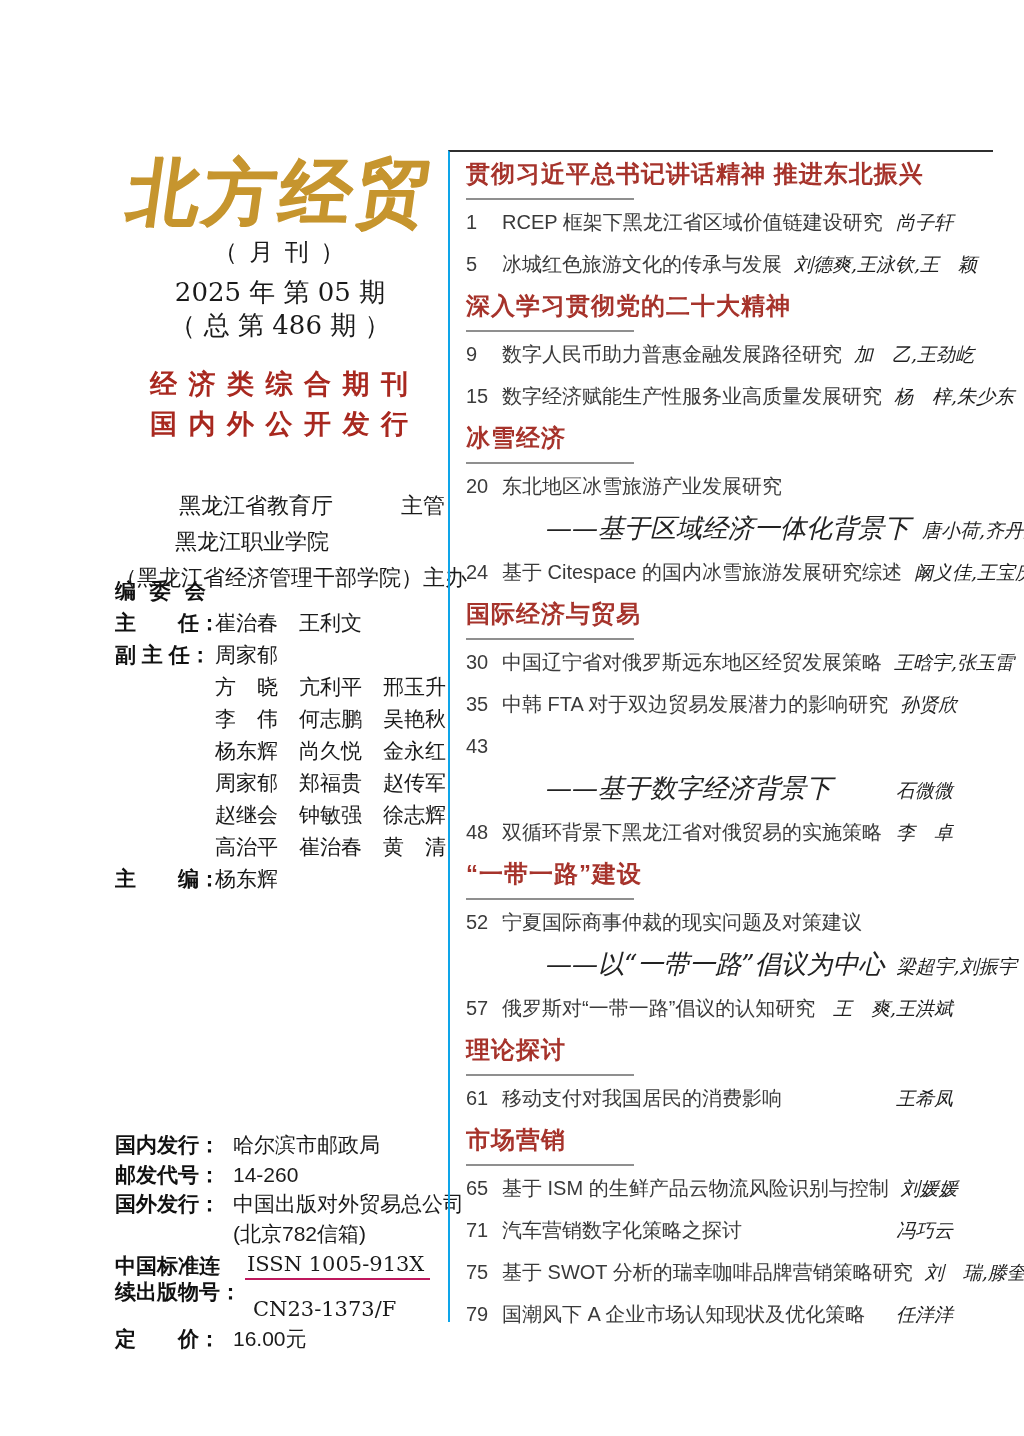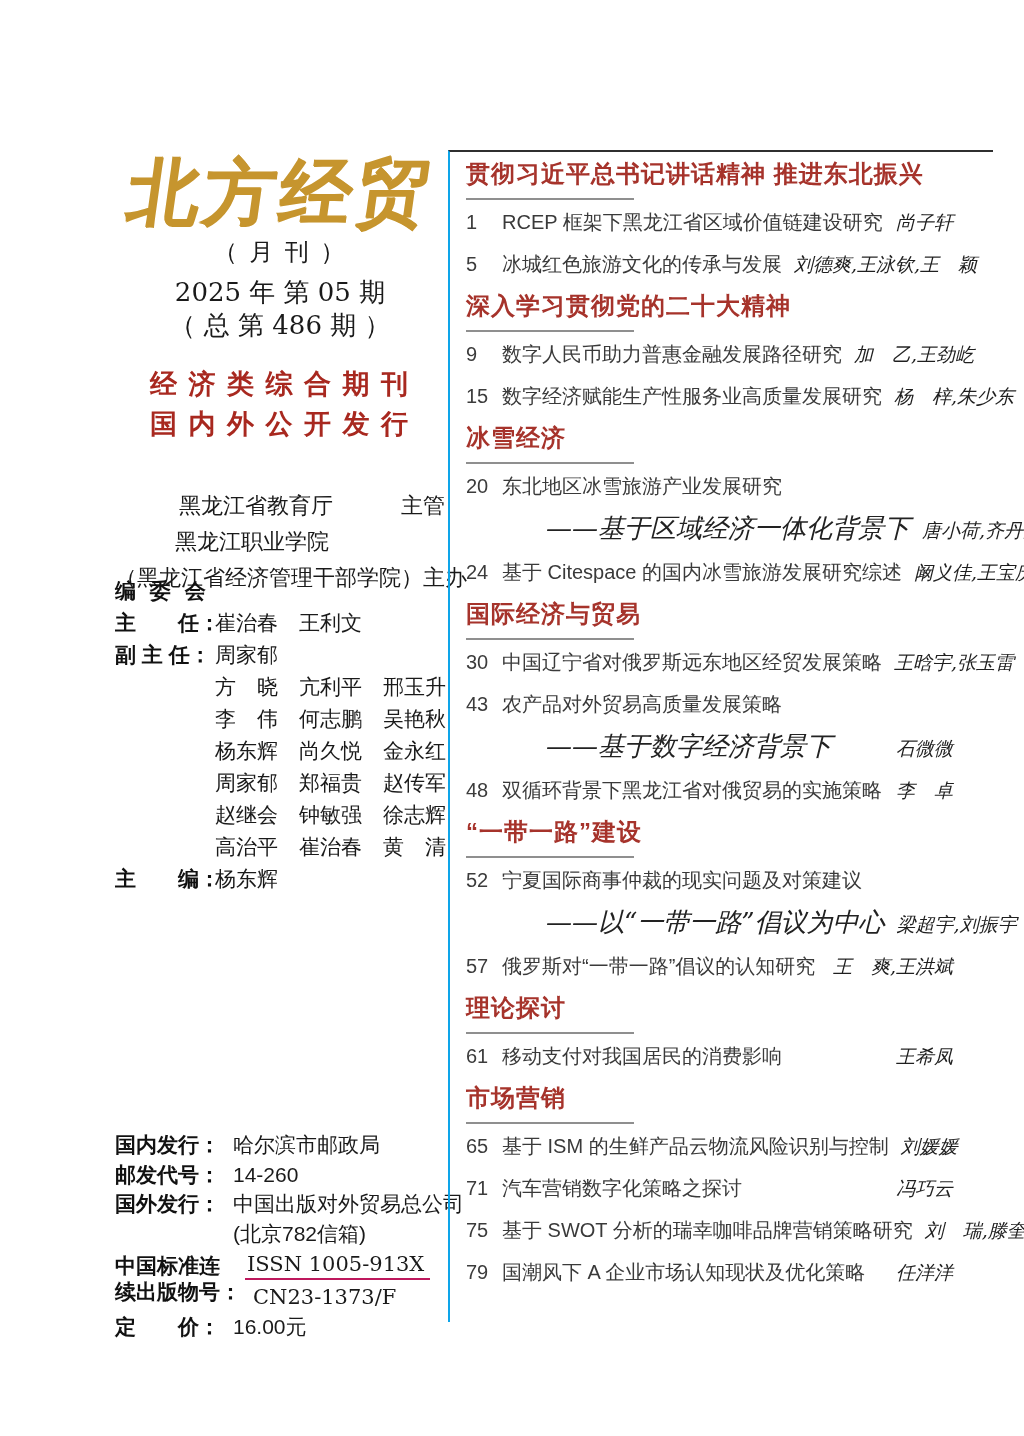--- a/index.html
+++ b/index.html
@@ -29,21 +29,21 @@
   .board-row.indent{padding-left:100px;}
 
   .pub-info{position:absolute;left:115px;top:1130px;width:345px;font-size:21px;line-height:29.5px;}
   .pub-row{display:flex;}
   .p-label{width:118px;flex:none;font-weight:bold;color:#111;white-space:nowrap;}
   .p-value{font-family:Liberation Sans, sans-serif;color:#1a1a1a;white-space:nowrap;}
   .serial-block{display:flex;margin-top:3px;}
   .serial-labels{width:130px;flex:none;font-weight:bold;color:#111;line-height:26px;padding-top:2px;}
   .serial-values{font-family:"DejaVu Serif",serif;color:#1a1a1a;line-height:26px;}
   .issn{border-bottom:2px solid #be185d;padding:0 6px 1px 2px;}
-  .cn{padding:4px 0 0 8px;}
+  .cn{padding:16px 0 0 8px;}
   .price-row{margin-top:2px;}
 
   
   .toc{position:absolute;left:448px;top:150px;width:545px;height:1172px;box-sizing:border-box;
        border-top:2px solid #2f2f2f;border-left:2px solid #0ea5e9;padding:8px 40px 0 16px;}
   .toc-section{margin-top:15px;}
   .toc-section:first-child{margin-top:0;}
   .sec-title{margin:0;color:#a6332b;font-size:24px;line-height:28px;font-weight:bold;letter-spacing:1px;white-space:nowrap;}
   .sec-underline{width:168px;height:2px;background:#8f8f8f;margin-top:10px;}
   .toc-entry{display:flex;align-items:baseline;margin-top:17px;font-size:20px;line-height:25px;}
@@ -215,24 +215,28 @@
   <section class="toc-section">
     <h2 class="sec-title">国际经济与贸易</h2>
     <div class="sec-underline"></div>
     <div class="sec-entries">
   <div class="toc-entry">
     <span class="pg">30</span>
     <span class="ttl">中国辽宁省对俄罗斯远东地区经贸发展策略</span>
     <span class="auth">王晗宇,张玉雷</span>
   </div>
 
+  <div class="toc-entry">
+    <span class="pg">35</span>
+    <span class="ttl">中韩 FTA 对于双边贸易发展潜力的影响研究</span>
+    <span class="auth">孙贤欣</span>
+  </div>
 
   <div class="toc-entry">
     <span class="pg">43</span>
-    <span class="ttl">农产品对外贸易高质量发展策略</span>
     <span class="auth"></span>
   </div>
 
   <div class="toc-entry sub">
     <span class="pg"></span>
     <span class="ttl">——基于数字经济背景下</span>
     <span class="auth">石微微</span>
   </div>
 
   <div class="toc-entry">

